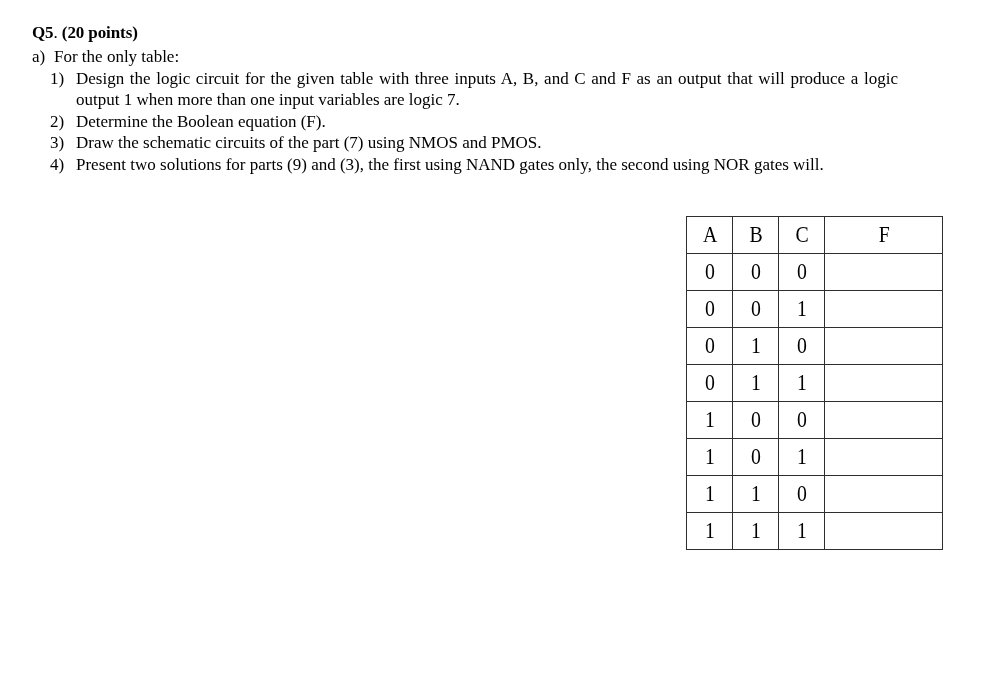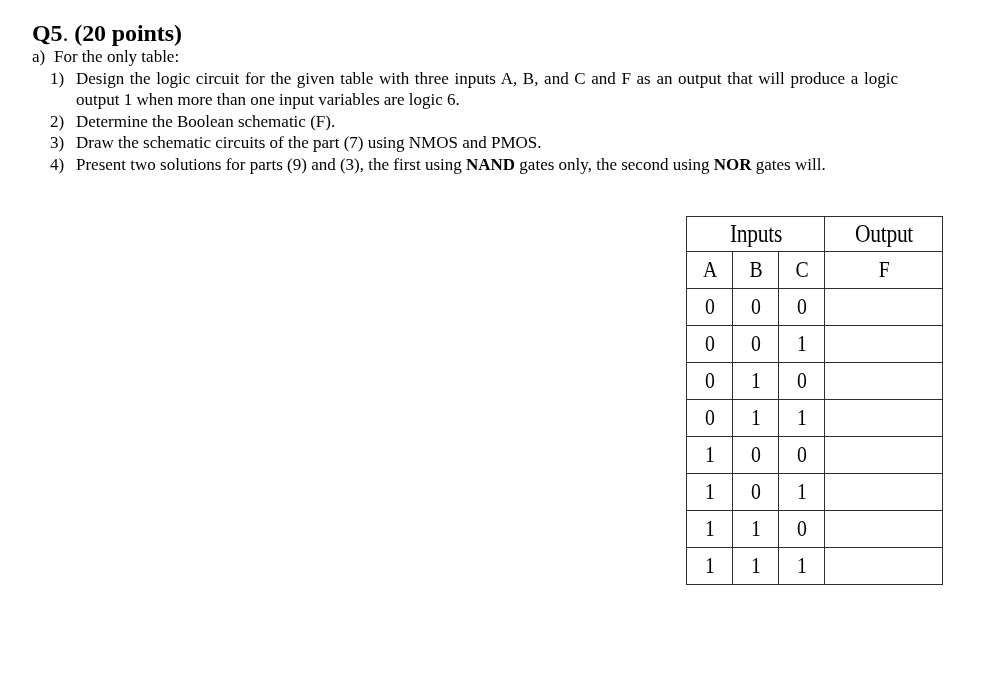--- a/index.html
+++ b/index.html
@@ -20,21 +20,21 @@
 
   
   .q-block {
     position: absolute;
     left: 32px;
     top: 22px;
     width: 896px;
   }
 
   .q-title {
-    font-size: 24px;
+    font-size: 17px;
     line-height: 22px;
     margin: 0 0 2px 0;
     letter-spacing: -0.1px;
   }
   .q-title .b { font-weight: bold; }
   .q-title .n { font-weight: normal; }
 
   
   .lvl-a {
     position: relative;
@@ -61,21 +61,21 @@
   .lvl-num > .marker {
     position: absolute;
     left: 0;
     top: 0;
   }
   .lvl-num .body { display: block; }
   .lvl-num.justify .body {
     text-align: justify;
     text-align-last: left;
   }
-  .lvl-num b { font-weight: bold; margin-top: 36px; }
+  .lvl-num b { font-weight: normal; margin-top: 36px; }
 
   
   .w-1 { width: 822px; }
   .w-4 { width: 810px; }
 
   
   .tt-wrap {
     position: absolute;
     left: 686px;
     top: 216px;
@@ -128,26 +128,26 @@
     <span class="b">(20 points)</span>
   </div>
 
   <div class="lvl-a">
     <span class="marker">a)</span>
     <span>For the only table:</span>
   </div>
 
   <div class="lvl-num justify w-1">
     <span class="marker">1)</span>
-    <span class="body">Design the logic circuit for the given table with three inputs A, B, and C and F as an output that will produce a logic output 1 when more than one input variables are logic 6.</span>
+    <span class="body">Design the logic circuit for the given table with three inputs A, B, and C and F as an output that will produce a logic output 1 when more than one input variables are logic 7.</span>
   </div>
 
   <div class="lvl-num">
     <span class="marker">2)</span>
-    <span class="body">Determine the Boolean schematic (F).</span>
+    <span class="body">Determine the Boolean equation (F).</span>
   </div>
 
   <div class="lvl-num">
     <span class="marker">3)</span>
     <span class="body">Draw the schematic circuits of the part (7) using NMOS and PMOS.</span>
   </div>
 
   <div class="lvl-num w-4">
     <span class="marker">4)</span>
     <span class="body"><span>Present two solutions for parts (9) and (3), the first using </span><b>NAND</b><span> gates only, the second using </span><b>NOR</b><span> gates will.</span></span>
@@ -157,28 +157,20 @@
 
 <div class="tt-wrap">
   <table class="tt">
     <colgroup>
       <col class="col-ab">
         <col class="col-ab">
         <col class="col-ab">
         <col class="col-out">
     </colgroup>
     <tbody>
-      <tr class="row-group-head">
-        <td colspan="3">
-            <span class="cell-inner">Inputs</span>
-          </td>
-        <td>
-            <span class="cell-inner">Output</span>
-          </td>
-      </tr>
       <tr class="row-var-head">
         <td>
             <span class="cell-inner">A</span>
           </td>
         <td>
             <span class="cell-inner">B</span>
           </td>
         <td>
             <span class="cell-inner">C</span>
           </td>

